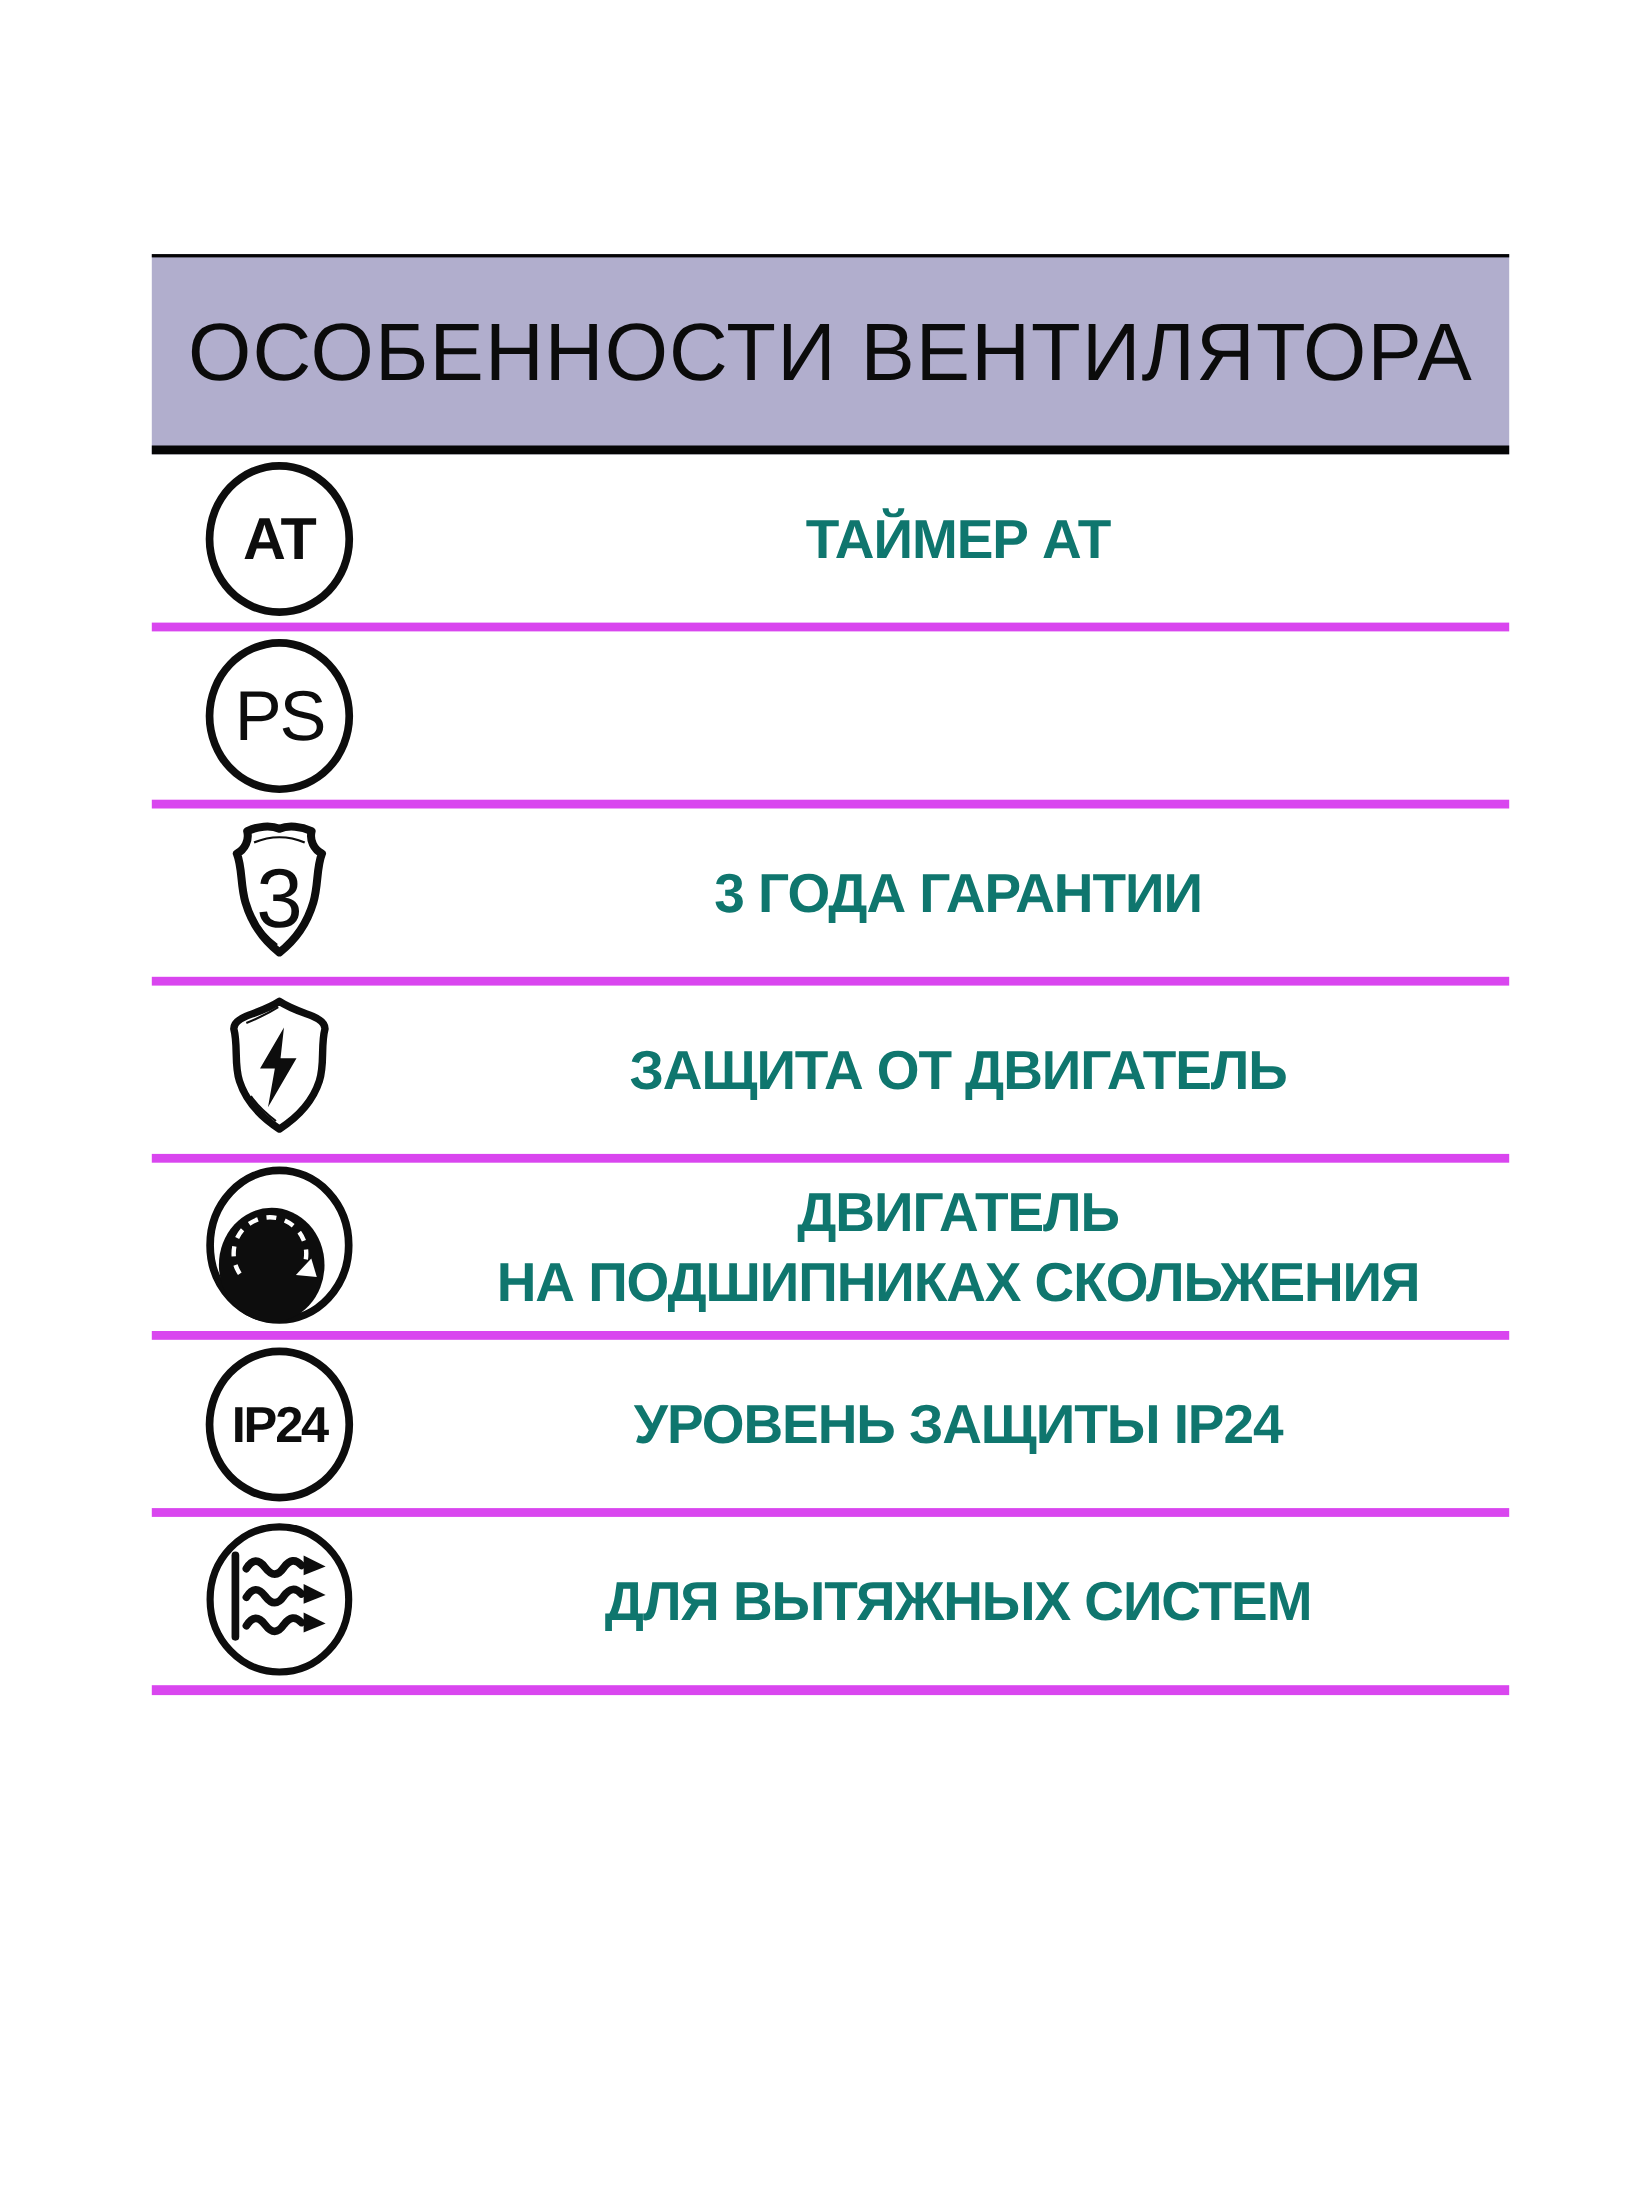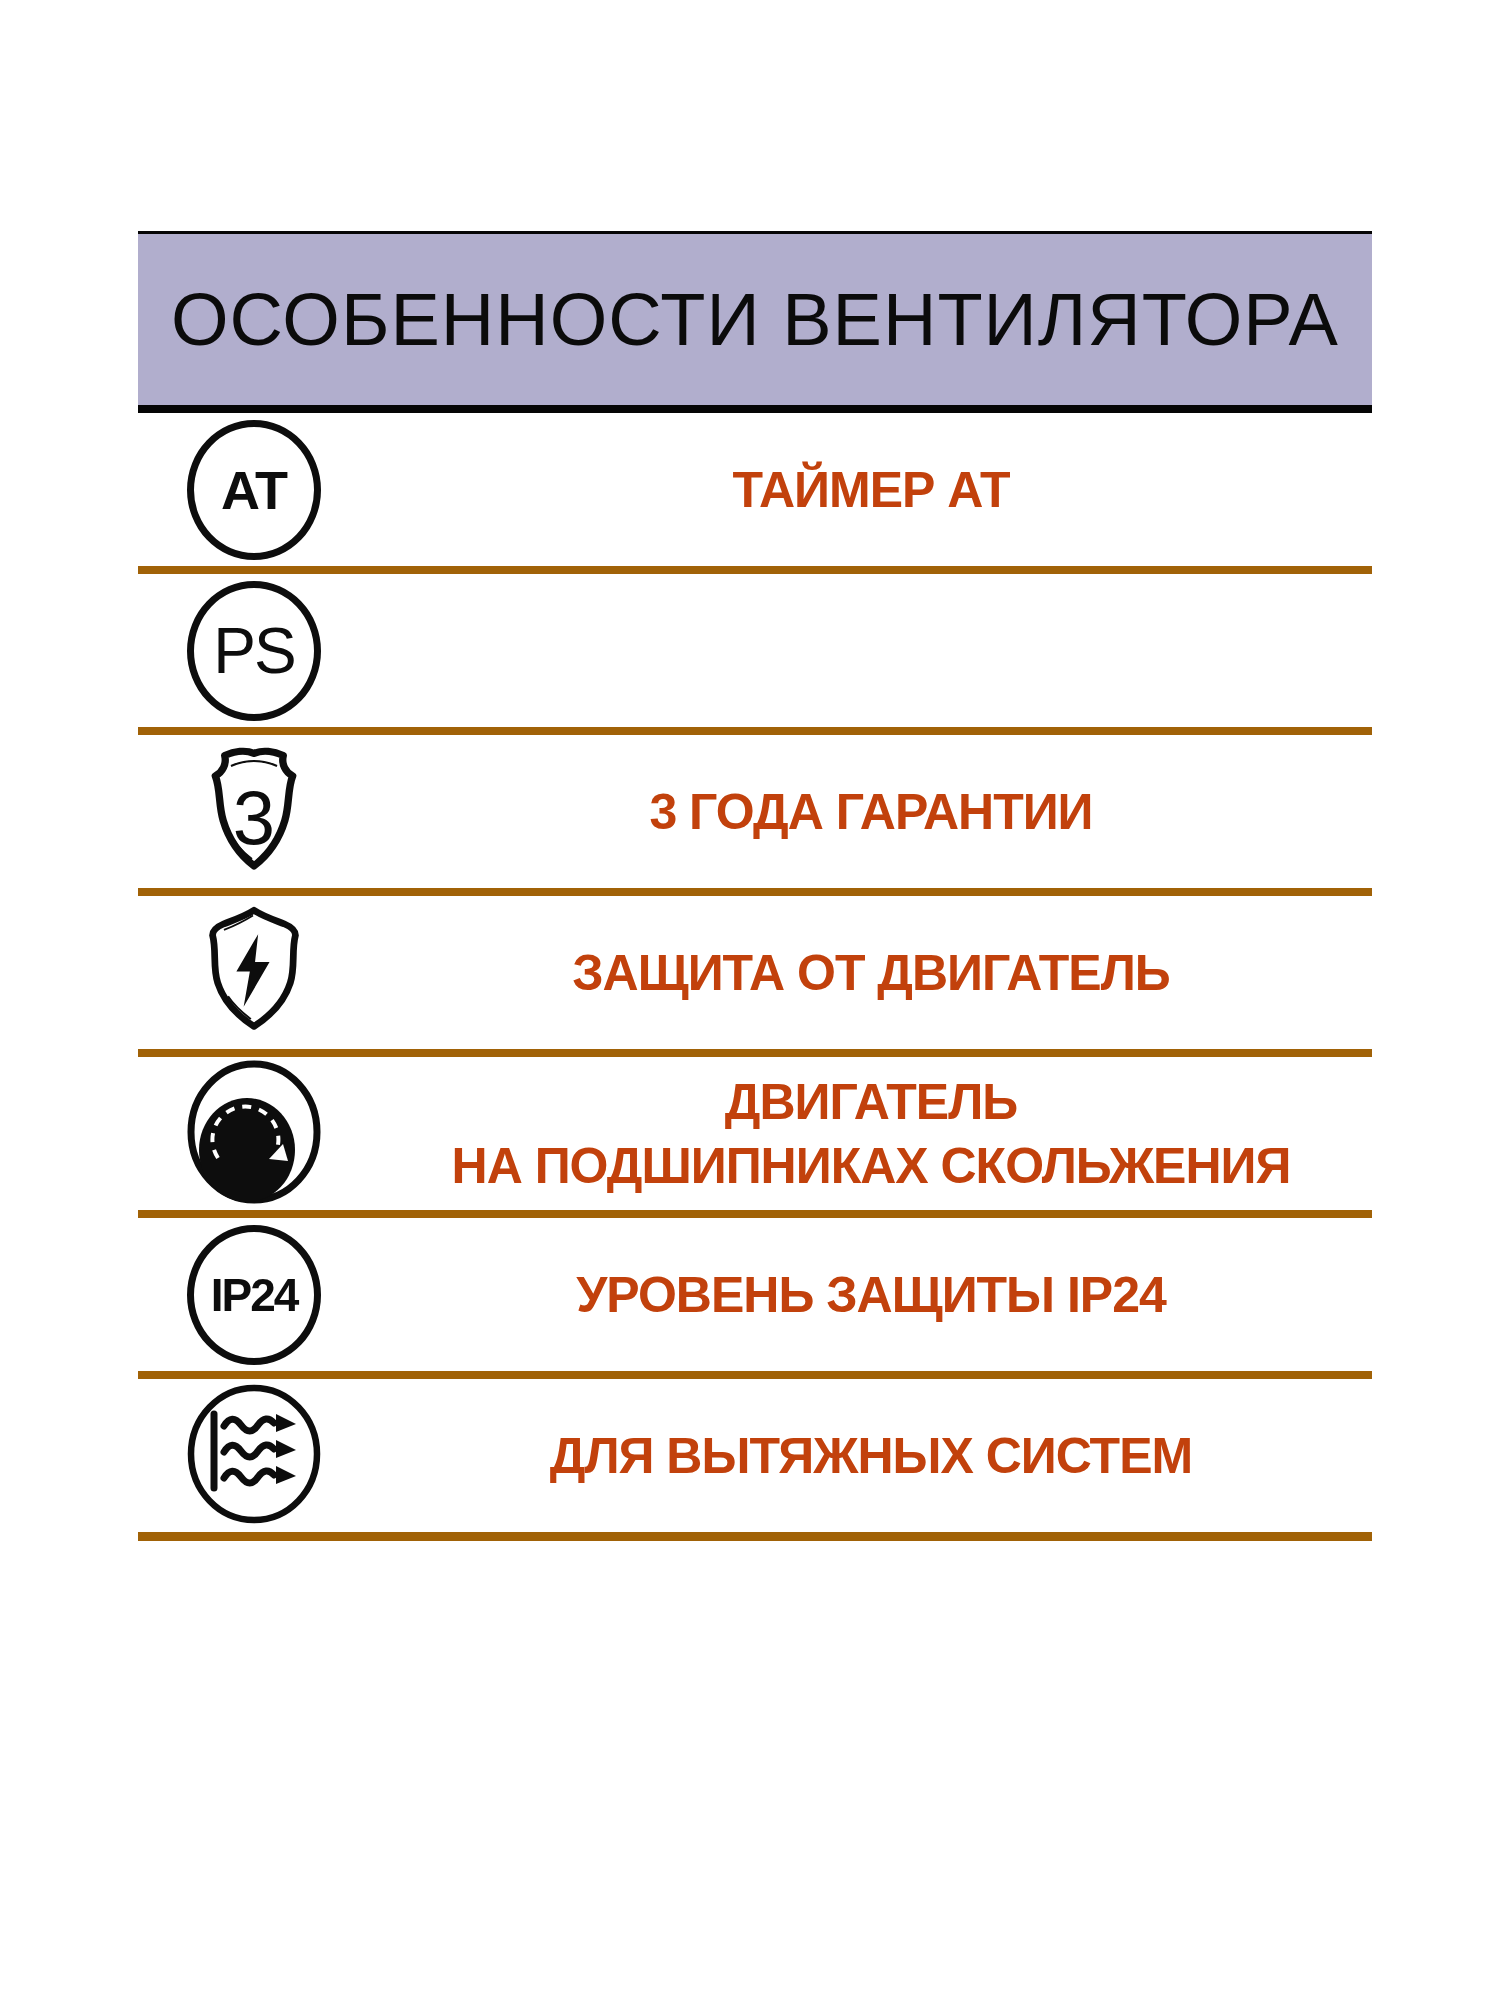--- a/index.html
+++ b/index.html
@@ -16,33 +16,33 @@
     border-bottom:8px solid #050505;
     background:#b1aecd;
     height:171px;
     display:flex;align-items:center;justify-content:center;
   }
   .title{
     font-size:74px;font-weight:normal;letter-spacing:1px;color:#0b0b0b;
     white-space:nowrap;
   }
   .row{
-    height:153px;border-bottom:8px solid #a16207;
+    height:153px;border-bottom:8px solid #d946ef;
     display:flex;align-items:stretch;
   }
   .row:last-child{border-bottom-width:9px;}
   .icon-cell{
     width:232px;flex:0 0 232px;
     display:flex;align-items:center;justify-content:center;
   }
   .label-cell{
     flex:1;display:flex;flex-direction:column;align-items:center;justify-content:center;
     text-align:center;
     font-size:50px;font-weight:bold;letter-spacing:-1px;line-height:1.28;
-    color:#c2410c;white-space:nowrap;
+    color:#0f766e;white-space:nowrap;
   }
   .circle-icon{
     width:120px;height:126px;border:7px solid #0d0d0d;border-radius:50%;
     display:flex;align-items:center;justify-content:center;
     background:#fff;box-sizing:content-box;
   }
   .circle-icon .ic-at{font-size:54px;font-weight:800;letter-spacing:-1px;}
   .circle-icon .ic-ps{font-size:64px;font-weight:400;letter-spacing:-2px;}
   .circle-icon .ic-ip{font-size:46px;font-weight:700;letter-spacing:-2px;}
   .shield-wrap{position:relative;width:118px;height:136px;}

